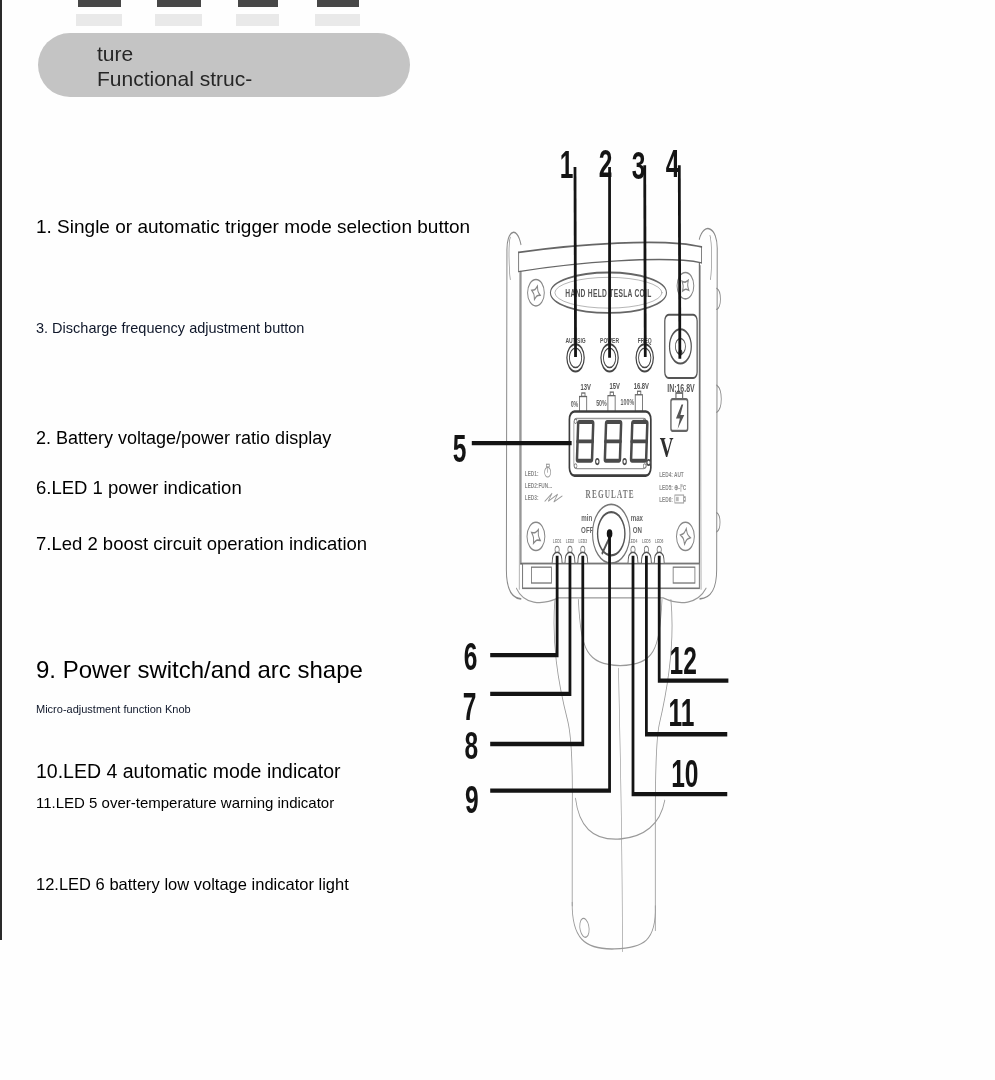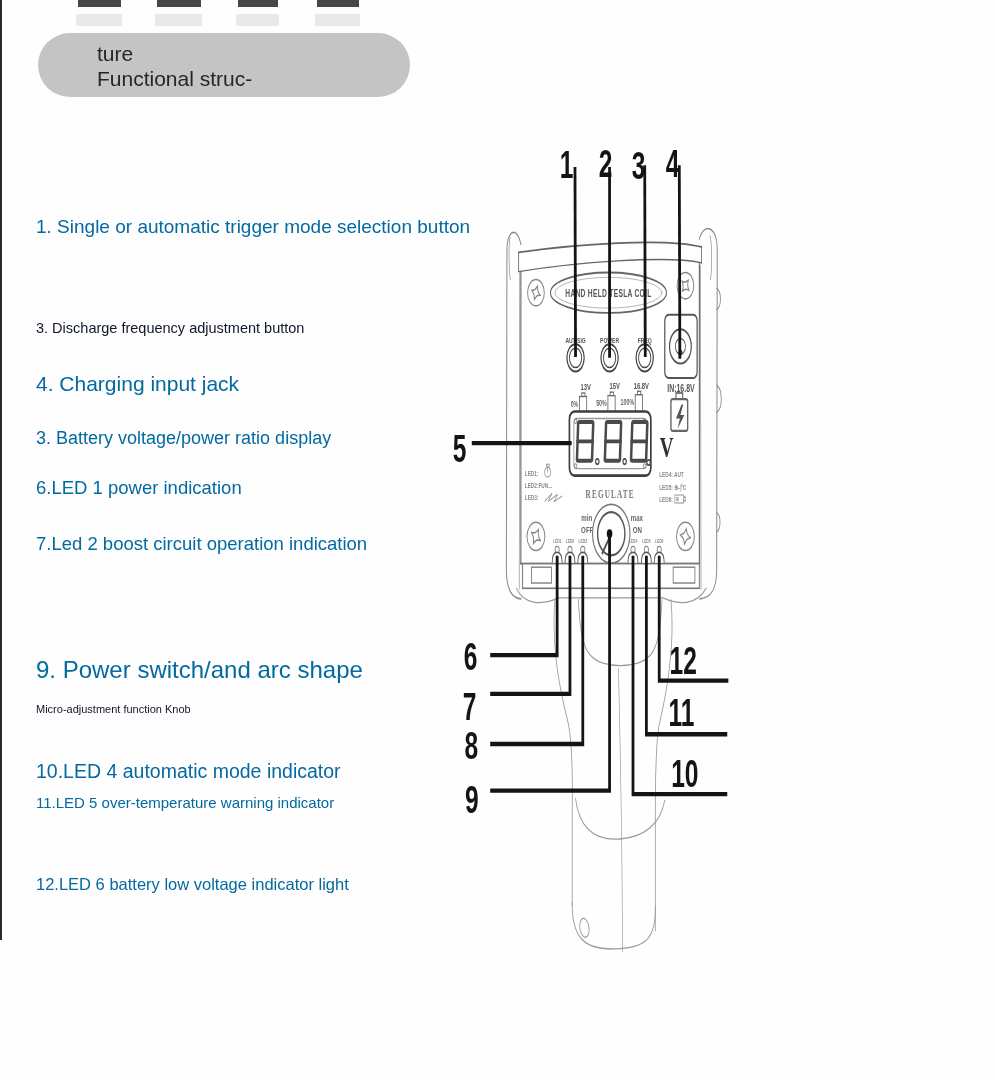--- a/index.html
+++ b/index.html
@@ -4,21 +4,21 @@
 <style>
   html,body{margin:0;padding:0;background:#fff;}
   #stage{position:relative;width:995px;height:1080px;background:#fefefe;overflow:hidden;
          font-family:"Liberation Sans",sans-serif;}
   .edge-line{position:absolute;left:0;top:0;width:2px;height:940px;background:#2a2a2a;}
   .crop-mark{position:absolute;background:#474747;height:7px;top:0;}
   .crop-mark.light{background:#e9e9e9;height:12px;top:14px;}
   .pill{position:absolute;left:38px;top:33px;width:372px;height:64px;border-radius:32px;
         background:#c4c4c4;color:#262626;font-size:21px;line-height:25px;
         padding:8px 0 0 59px;box-sizing:border-box;}
-  .feat{position:absolute;left:36px;color:#0369a1;white-space:nowrap;}
+  .feat{position:absolute;left:36px;color:#000000;white-space:nowrap;}
   .feat.gray{color:#0f172a;}
   svg text{font-family:"Liberation Sans",sans-serif;}
   .callout{font-size:44px;font-weight:700;fill:#141414;}
   .tinylbl{font-size:6px;font-weight:700;fill:#888;}
   .legend{font-size:8.5px;font-weight:700;fill:#8a8a8a;}
 </style>
 </head>
 <body>
 
 <div id="stage">
@@ -34,22 +34,21 @@
 
   <div class="edge-line"></div>
 
   <div class="pill">
     <div>ture</div>
     <div>Functional struc-</div>
   </div>
 
   <div class="feat" style="top:216px;font-size:19px;">1. Single or automatic trigger mode selection button</div>
   <div class="feat gray" style="top:320px;font-size:14.5px;">3. Discharge frequency adjustment button</div>
-  <div class="feat" style="top:372px;font-size:21px;">4. Charging input jack</div>
-  <div class="feat" style="top:428px;font-size:18px;">3. Battery voltage/power ratio display</div>
+  <div class="feat" style="top:428px;font-size:18px;">2. Battery voltage/power ratio display</div>
   <div class="feat" style="top:477px;font-size:18.5px;">6.LED 1 power indication</div>
   <div class="feat" style="top:533px;font-size:18.5px;">7.Led 2 boost circuit operation indication</div>
   <div class="feat" style="top:656px;font-size:24px;">9. Power switch/and arc shape</div>
   <div class="feat gray" style="top:703px;font-size:11px;">Micro-adjustment function Knob</div>
   <div class="feat" style="top:760px;font-size:19.5px;">10.LED 4 automatic mode indicator</div>
   <div class="feat" style="top:794px;font-size:15px;">11.LED 5 over-temperature warning indicator</div>
   <div class="feat" style="top:875px;font-size:16.5px;">12.LED 6 battery low voltage indicator light</div>
 
   <svg style="position:absolute;left:440px;top:130px;" width="555" height="950" viewBox="440 130 995 1080" preserveAspectRatio="none">
     <svg x="440" y="130" width="555" height="950" viewBox="440 130 555 950">

